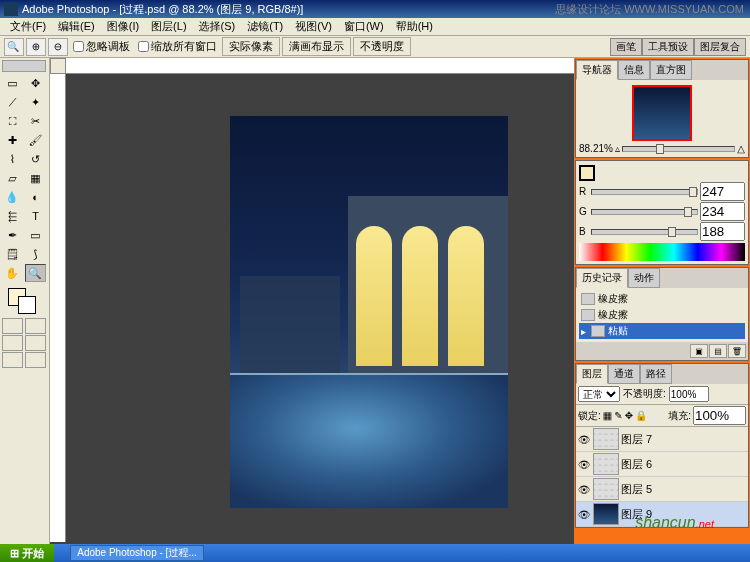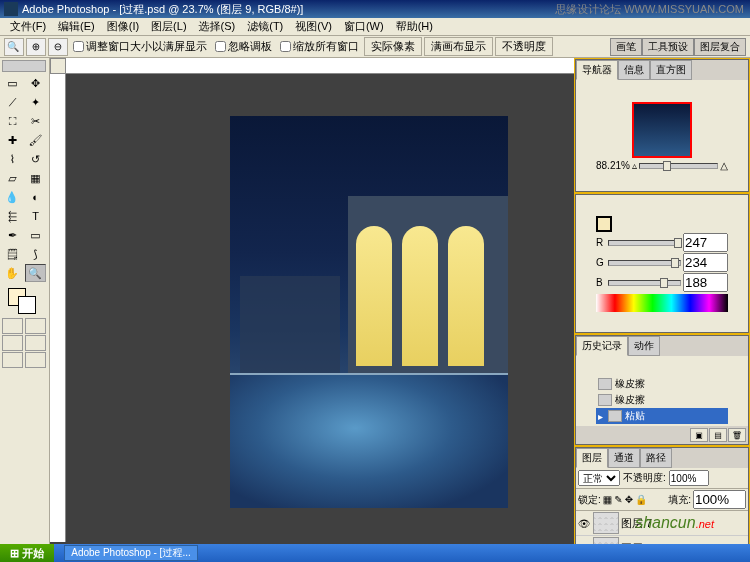--- a/index.html
+++ b/index.html
@@ -35,26 +35,26 @@
 .ruler-h { position: absolute; top: 0; left: 16px; right: 0; height: 16px; background: #fff; border-bottom: 1px solid #888; font-size: 8px; }
 .ruler-v { position: absolute; top: 16px; left: 0; width: 16px; bottom: 20px; background: #fff; border-right: 1px solid #888; }
 .ruler-c { position: absolute; top: 0; left: 0; width: 16px; height: 16px; background: #ece9d8; border: 1px solid #888; }
 .canvas-img { position: absolute; top: 58px; left: 180px; width: 278px; height: 392px; background: linear-gradient(180deg, #0a1838 0%, #12254d 35%, #1a3560 55%, #2d4a70 70%); }
 .pool { position: absolute; bottom: 0; left: 0; right: 0; height: 135px; background: radial-gradient(ellipse at 45% 40%, #5a9ac8 0%, #2d5a8a 45%, #1a3560 80%); border-top: 2px solid #8aa8c0; }
 .building { position: absolute; right: 0; top: 80px; width: 160px; height: 220px; background: #3a4a60; }
 .window-arch { position: absolute; width: 36px; height: 140px; background: linear-gradient(#f8e890, #e8d060); border-radius: 18px 18px 0 0; top: 30px; }
 .villa { position: absolute; left: 10px; top: 160px; width: 100px; height: 110px; background: #2a3a55; opacity: 0.7; }
 .statusbar { position: absolute; bottom: 0; left: 0; right: 0; height: 18px; background: #ece9d8; display: flex; align-items: center; font-size: 10px; padding: 0 4px; border-top: 1px solid #aca899; }
 
-.panels { width: 176px; background: #eab308; display: flex; flex-direction: column; gap: 2px; padding: 1px; }
+.panels { width: 176px; background: #f97316; display: flex; flex-direction: column; gap: 2px; padding: 1px; }
 .panel { background: #ece9d8; border: 1px solid #666; }
 .ptabs { display: flex; background: #d4d0c8; font-size: 10px; }
 .ptab { padding: 2px 5px; border: 1px solid #999; background: #d0d0d0; }
 .ptab.act { background: #ece9d8; border-bottom: 1px solid #ece9d8; }
-.panel-body { padding: 20px; font-size: 10px; }
+.panel-body { padding: 3px; font-size: 10px; }
 .nav-thumb { width: 60px; height: 56px; margin: 2px auto; background: linear-gradient(#0a1838, #2d5a8a); border: 2px solid #f00; }
 .nav-zoom { display: flex; align-items: center; gap: 2px; }
 .slider { flex: 1; height: 6px; background: #d0d0d0; border: 1px inset #999; position: relative; }
 .thumb { width: 8px; height: 10px; background: #ece9d8; border: 1px solid #666; position: absolute; left: 30%; top: -3px; }
 
 .color-row { display: flex; align-items: center; gap: 2px; margin: 1px 0; }
 .color-row .lbl { width: 10px; }
 .ramp { height: 18px; background: linear-gradient(90deg, #fff, #f00, #ff0, #0f0, #0ff, #00f, #f0f, #000); margin-top: 2px; }
 
 .hist-list { max-height: 70px; overflow-y: auto; }
@@ -73,51 +73,47 @@
 .lthumb.dark { background: linear-gradient(#0a1838, #2d5a8a); }
 .panel-btns { display: flex; justify-content: flex-end; padding: 2px; background: #d4d0c8; gap: 1px; }
 .pb { width: 18px; height: 14px; border: 1px solid #999; background: #ece9d8; font-size: 8px; display: flex; align-items: center; justify-content: center; }
 
 .watermark { position: absolute; right: 6px; top: 2px; font-size: 11px; color: #888; }
 .watermark2 { position: absolute; right: 36px; bottom: 30px; font-size: 16px; font-weight: normal; color: #4a8020; font-style: italic; }
 .watermark2 .net { color: #f00; font-size: 11px; }
 
 .taskbar { position: absolute; bottom: 0; left: 0; right: 0; height: 18px; background: linear-gradient(#3a80e0, #2060c0); display: flex; align-items: center; }
 .start { background: linear-gradient(#5a0, #380); color: #fff; padding: 0 10px; height: 100%; display: flex; align-items: center; font-size: 11px; font-weight: bold; }
-.task { background: #4a90e8; color: #fff; padding: 0 6px; margin-left: 10px; height: 16px; display: flex; align-items: center; font-size: 10px; border: 1px solid #2a60a0; }
+.task { background: #4a90e8; color: #fff; padding: 0 6px; margin-left: 16px; height: 16px; display: flex; align-items: center; font-size: 10px; border: 1px solid #2a60a0; }
 </style>
 </head>
 <body>
 
 <div class="titlebar">
   <span class="icon"></span>
-  <span>Adobe Photoshop - [过程.psd @ 23.7% (图层 9, RGB/8#)]</span>
+  <span>Adobe Photoshop - [过程.psd @ 88.2% (图层 9, RGB/8#)]</span>
 </div>
 <div class="watermark">思缘设计论坛 WWW.MISSYUAN.COM</div>
 
 <div class="menubar">
   <span>文件(F)</span>
   <span>编辑(E)</span>
   <span>图像(I)</span>
   <span>图层(L)</span>
   <span>选择(S)</span>
   <span>滤镜(T)</span>
   <span>视图(V)</span>
   <span>窗口(W)</span>
   <span>帮助(H)</span>
 </div>
 
 <div class="optbar">
   <span class="tool-icon">🔍</span>
   <span class="tool-icon">⊕</span>
   <span class="tool-icon">⊖</span>
-  <label class="chk">
-      <input type="checkbox" style="">
-      <span>调整窗口大小以满屏显示</span>
-    </label>
   <label class="chk">
       <input type="checkbox" style="">
       <span>忽略调板</span>
     </label>
   <label class="chk">
       <input type="checkbox" style="">
       <span>缩放所有窗口</span>
     </label>
   <button class="btn">实际像素</button>
   <button class="btn">满画布显示</button>

